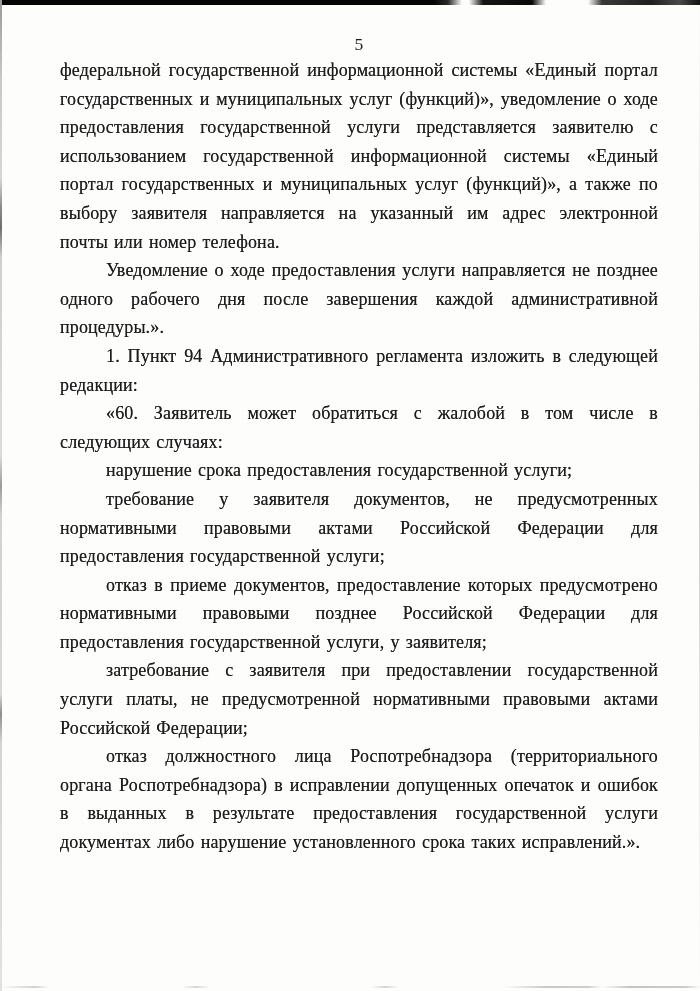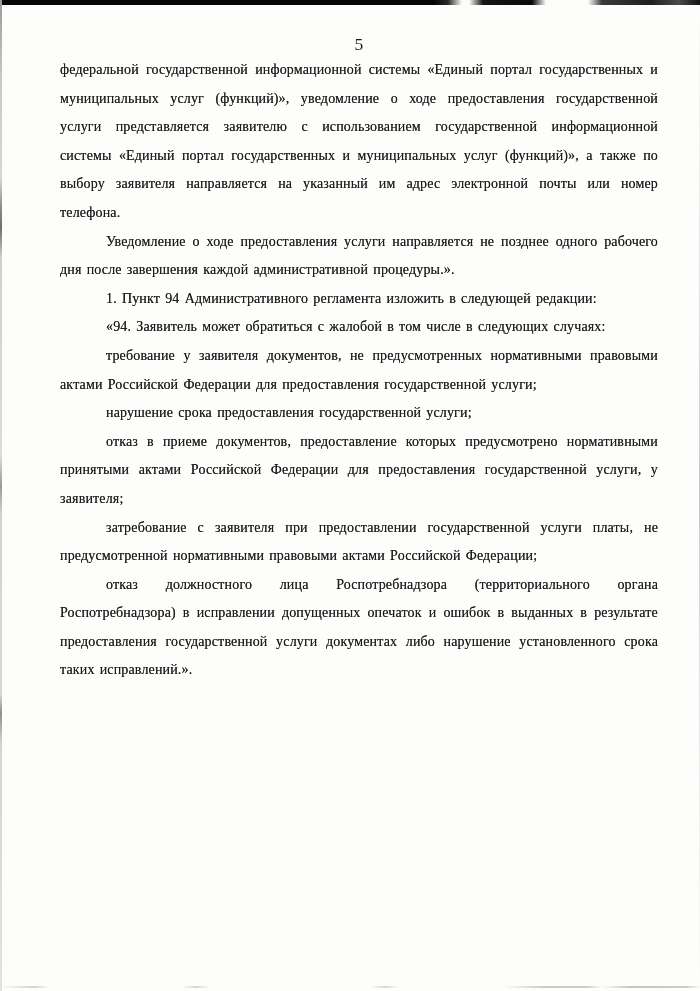--- a/index.html
+++ b/index.html
@@ -73,21 +73,21 @@
     letter-spacing: 0.3px;
   }
   .doc-body {
     position: absolute;
     top: 56px;
     left: 60px;
     right: 42px;
   }
   .para {
     margin: 0;
-    font-size: 14px;
+    font-size: 18px;
     line-height: 28.6px;
     text-align: justify;
     letter-spacing: 0.15px;
     word-spacing: 1.5px;
     text-shadow: 0 0 0.5px rgba(10,10,10,0.7);
   }
   .para.indent {
     text-indent: 46px;
     font-family: Liberation Serif, serif;
   }
@@ -100,20 +100,20 @@
   <div class="scan-left-line"></div>
   <div class="scan-right-line"></div>
   <div class="scan-bottom-line"></div>
 
   <div class="page-number">5</div>
 
   <div class="doc-body">
       <p class="para">федеральной государственной информационной системы «Единый портал государственных и муниципальных услуг (функций)», уведомление о ходе предоставления государственной услуги представляется заявителю с использованием государственной информационной системы «Единый портал государственных и муниципальных услуг (функций)», а также по выбору заявителя направляется на указанный им адрес электронной почты или номер телефона.</p>
       <p class="para indent">Уведомление о ходе предоставления услуги направляется не позднее одного рабочего дня после завершения каждой административной процедуры.».</p>
       <p class="para indent">1. Пункт 94 Административного регламента изложить в следующей редакции:</p>
-      <p class="para indent">«94. Заявитель может обратиться с жалобой в том числе в следующих случаях:</p>
+      <p class="para indent">«60. Заявитель может обратиться с жалобой в том числе в следующих случаях:</p>
+      <p class="para indent">нарушение срока предоставления государственной услуги;</p>
       <p class="para indent">требование у заявителя документов, не предусмотренных нормативными правовыми актами Российской Федерации для предоставления государственной услуги;</p>
-      <p class="para indent">нарушение срока предоставления государственной услуги;</p>
-      <p class="para indent">отказ в приеме документов, предоставление которых предусмотрено нормативными принятыми актами Российской Федерации для предоставления государственной услуги, у заявителя;</p>
+      <p class="para indent">отказ в приеме документов, предоставление которых предусмотрено нормативными правовыми позднее Российской Федерации для предоставления государственной услуги, у заявителя;</p>
       <p class="para indent">затребование с заявителя при предоставлении государственной услуги платы, не предусмотренной нормативными правовыми актами Российской Федерации;</p>
       <p class="para indent">отказ должностного лица Роспотребнадзора (территориального органа Роспотребнадзора) в исправлении допущенных опечаток и ошибок в выданных в результате предоставления государственной услуги документах либо нарушение установленного срока таких исправлений.».</p>
     </div>
 </div>
 
 </body></html>

